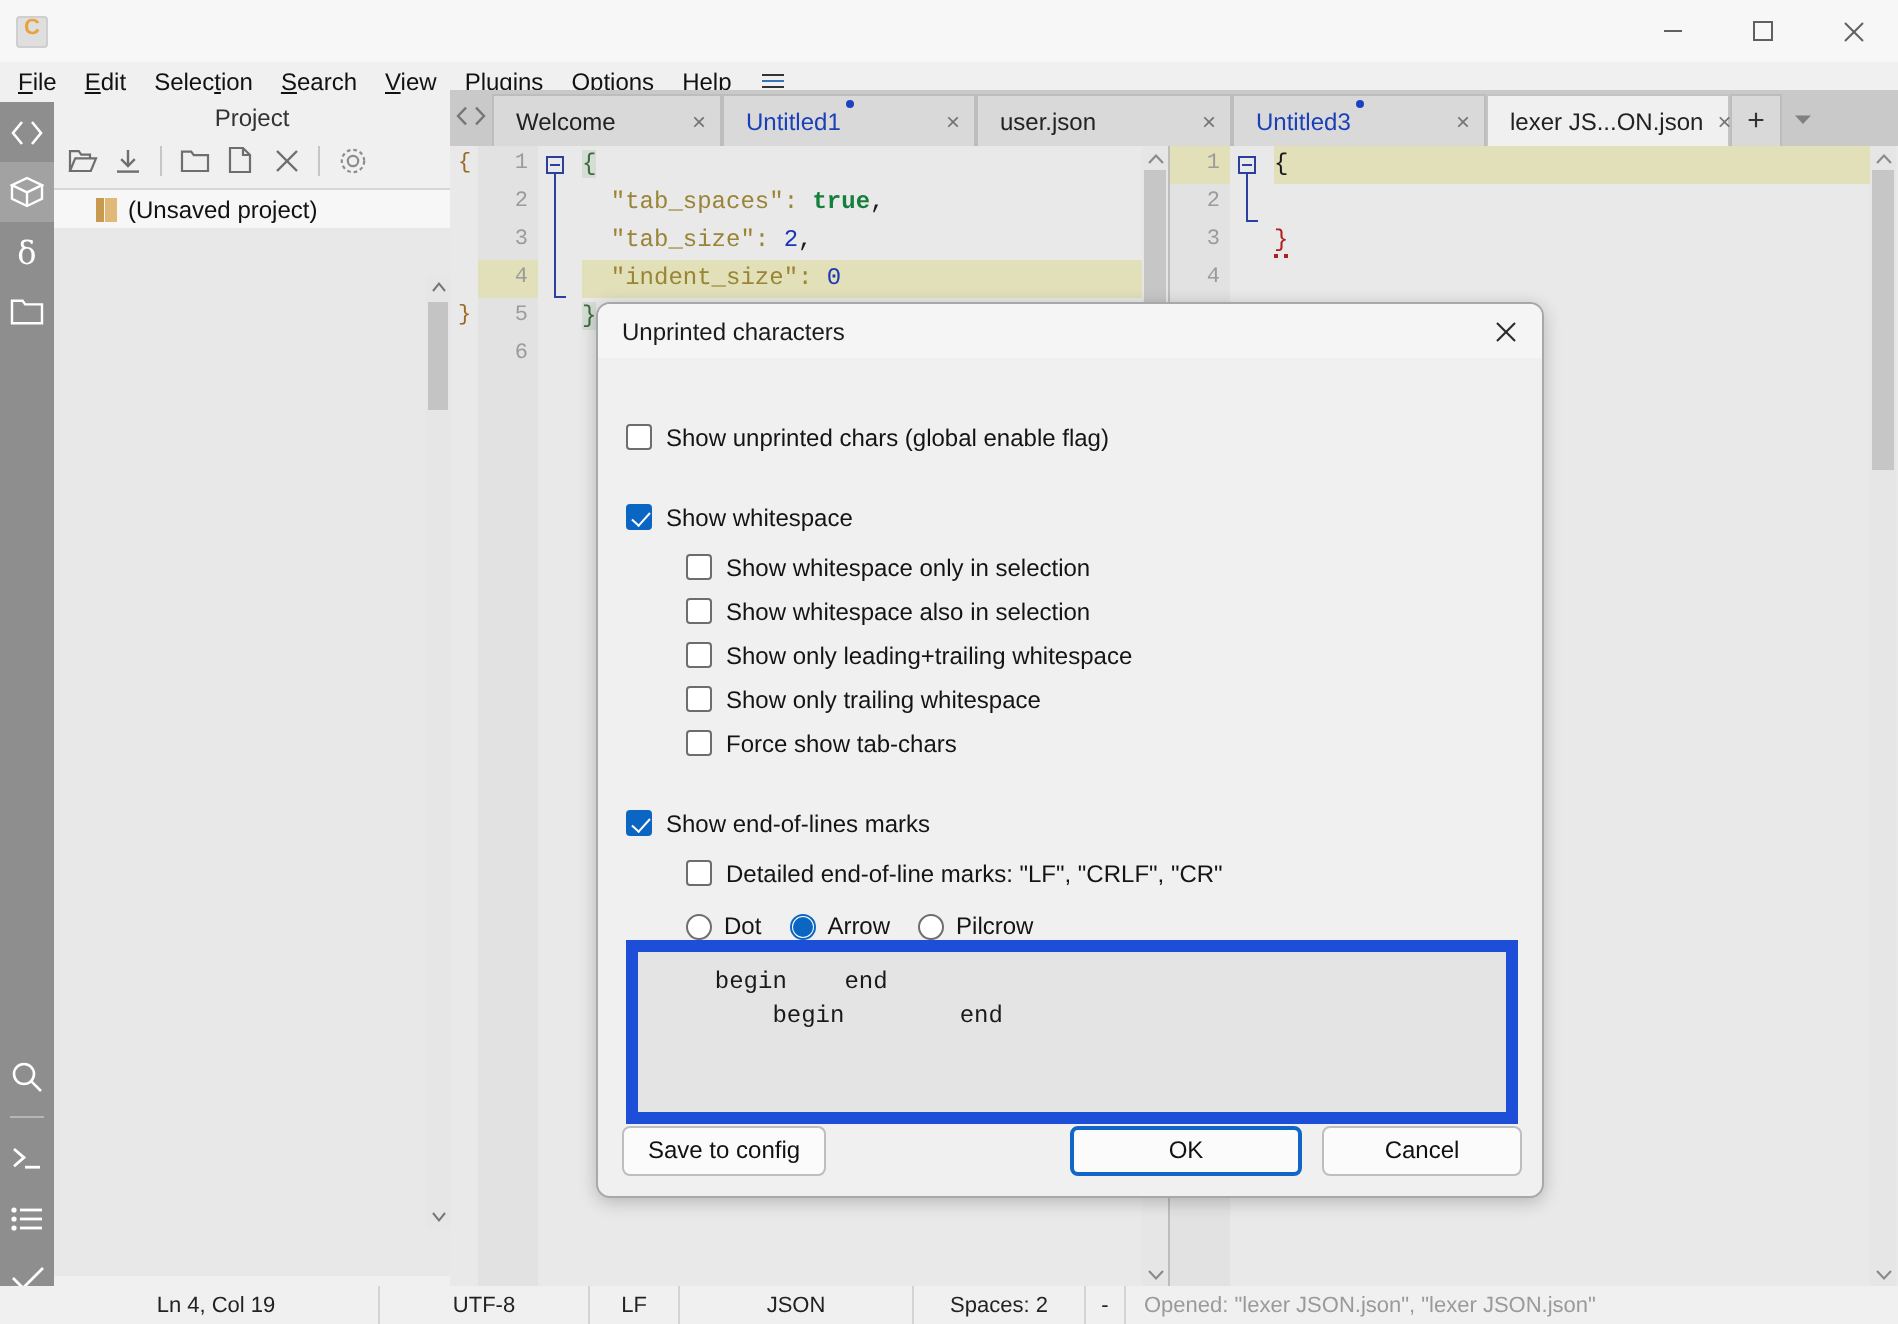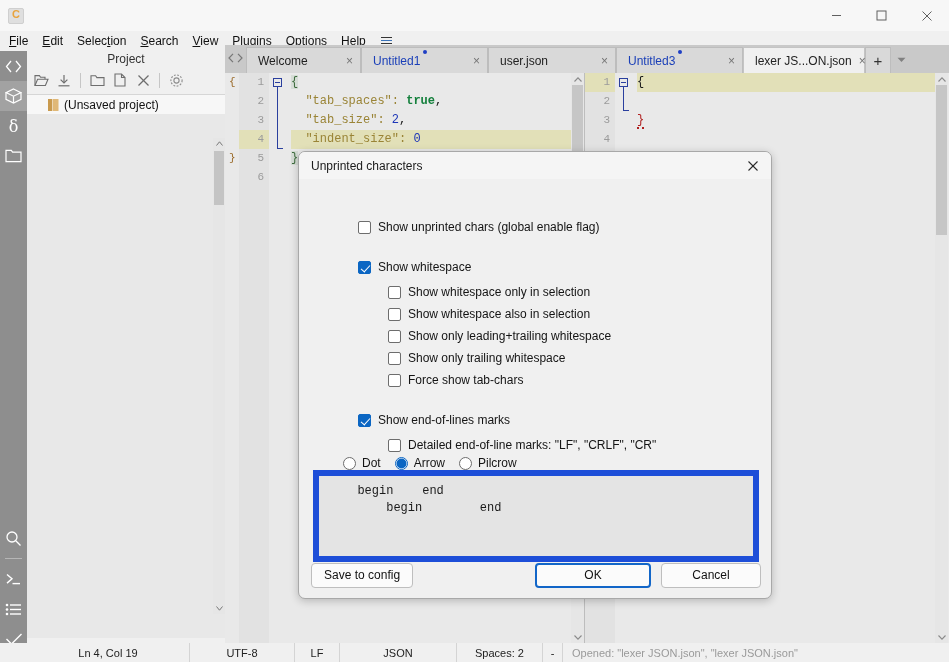--- a/index.html
+++ b/index.html
@@ -189,21 +189,21 @@
   .dlg-head {
     height: 27px; display: flex; align-items: center;
     background: #f5f5f5; padding: 0 0 0 12px;
   }
   .dlg-title { font-size: 12px; color: #1a1a1a; flex: 1; }
   .dlg-close {
     width: 36px; height: 27px; display: flex; align-items: center; justify-content: center;
   }
   .dlg-body { padding: 11px 14px 0 14px; position: relative; }
 
-  .row { display: flex; align-items: flex-end; height: 22px; margin-left: 45px; }
+  .row { display: flex; align-items: flex-start; height: 22px; }
   .row.ind1 { padding-left: 30px; }
   .cb {
     width: 13px; height: 13px; border: 1px solid #6d6d6d; background: #fff;
     border-radius: 2px; flex: 0 0 auto; margin-right: 7px; position: relative;
   }
   .cb.on { background: #0b66c3; border-color: #0b66c3; }
   .cb.on::after {
     content: ""; position: absolute; left: 4px; top: 1px;
     width: 4px; height: 8px; border: solid #fff; border-width: 0 1.6px 1.6px 0;
     transform: rotate(42deg);

